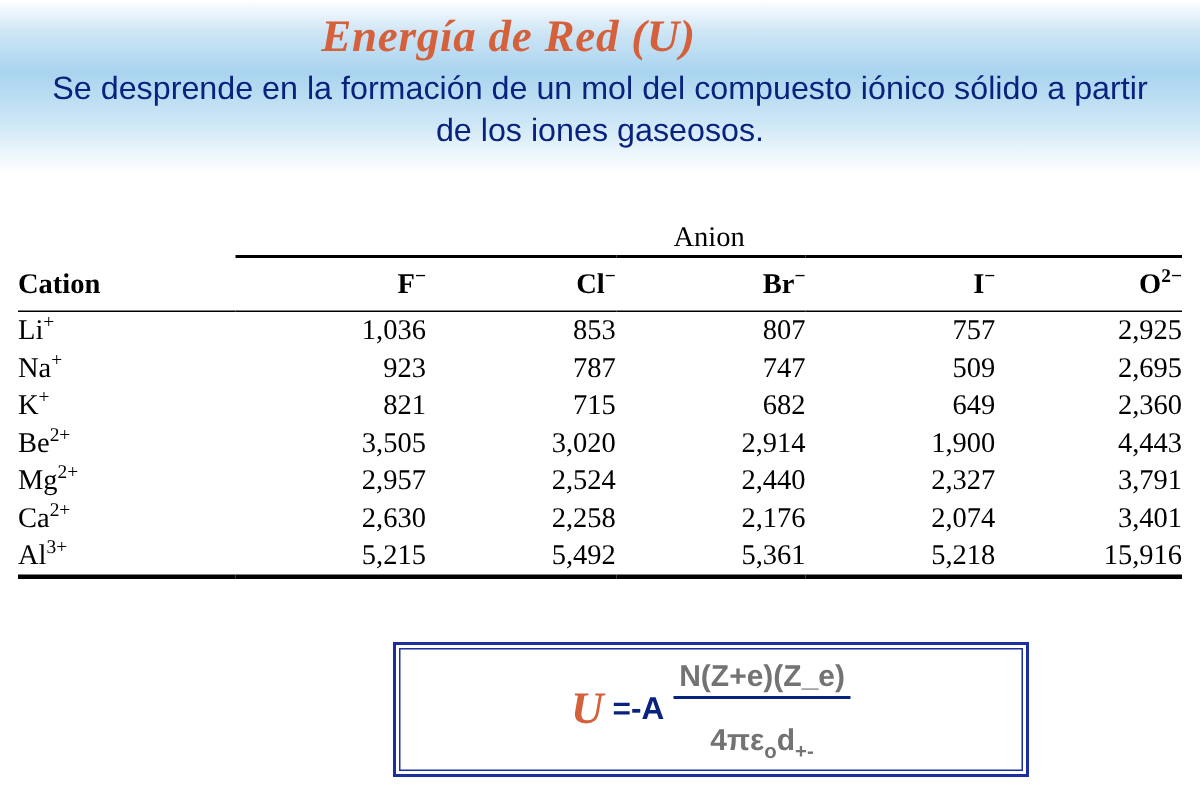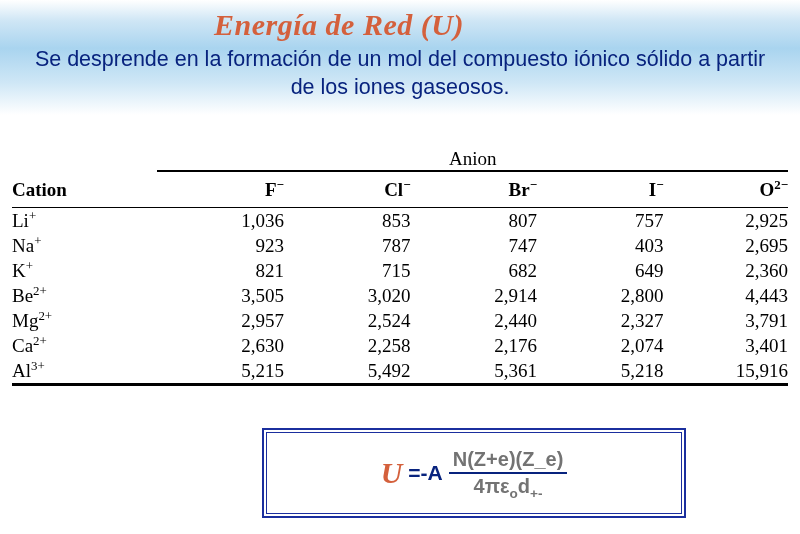--- a/index.html
+++ b/index.html
@@ -175,21 +175,21 @@
     font-weight: bold;
     font-size: 20px;
     line-height: 1.15;
   }
   .frac .num { padding: 0 4px 1px 4px; }
   .frac .bar {
     width: 100%;
     height: 2px;
     background: #08237e;
   }
-  .frac .den { padding: 1px 4px 0 4px; }
+  .frac .den { padding: 17px 4px 0 4px; }
   .f-tail {
     font-family: "Liberation Sans", sans-serif;
     font-size: 20px;
     color: #08237e;
     font-weight: bold;
   }
   .sub {
     font-size: 0.68em;
     vertical-align: sub;
     line-height: 0;
@@ -252,39 +252,39 @@
         <td class="val">807</td>
         <td class="val">757</td>
         <td class="val-last">2,925</td>
       </tr>
 
       <tr class="data-row">
         <td class="cation"><span>Na</span><sup>+</sup></td>
         <td class="val">923</td>
         <td class="val">787</td>
         <td class="val">747</td>
-        <td class="val">403</td>
+        <td class="val">509</td>
         <td class="val-last">2,695</td>
       </tr>
 
       <tr class="data-row">
         <td class="cation"><span>K</span><sup>+</sup></td>
         <td class="val">821</td>
         <td class="val">715</td>
         <td class="val">682</td>
         <td class="val">649</td>
         <td class="val-last">2,360</td>
       </tr>
 
       <tr class="data-row">
         <td class="cation"><span>Be</span><sup>2+</sup></td>
         <td class="val">3,505</td>
         <td class="val">3,020</td>
         <td class="val">2,914</td>
-        <td class="val">2,800</td>
+        <td class="val">1,900</td>
         <td class="val-last">4,443</td>
       </tr>
 
       <tr class="data-row">
         <td class="cation"><span>Mg</span><sup>2+</sup></td>
         <td class="val">2,957</td>
         <td class="val">2,524</td>
         <td class="val">2,440</td>
         <td class="val">2,327</td>
         <td class="val-last">3,791</td>

